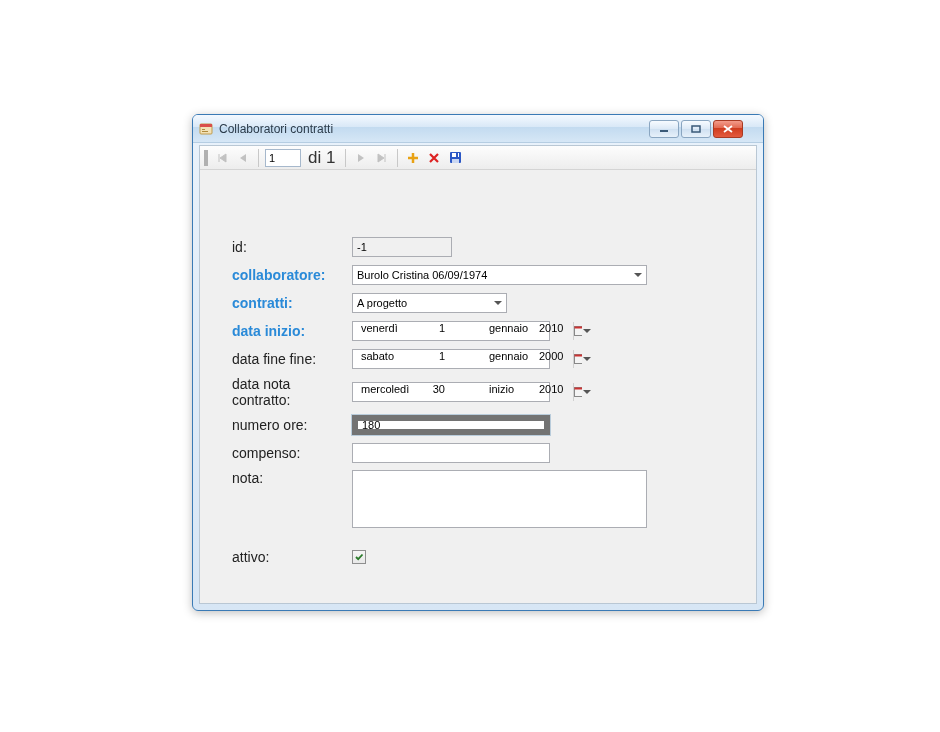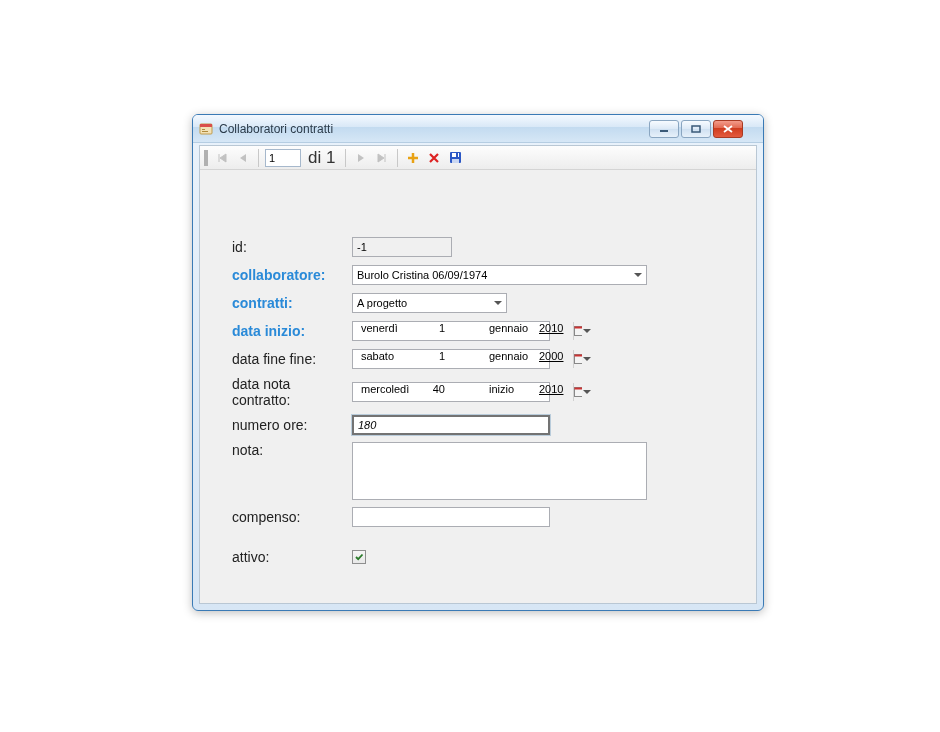--- a/index.html
+++ b/index.html
@@ -121,23 +121,22 @@
   }
   .field-text {
     height: 20px;
     border: 1px solid #abadb3;
     background: #fff;
     padding: 1px 4px;
     font-size: 11px;
     line-height: 16px;
   }
   .field-text.focused {
-    border: 2px solid #737373;
+    border: 6px solid #737373;
     box-shadow: 0 0 0 1px rgba(61,123,173,0.3);
-    font-style: italic;
   }
   .field-text.readonly { background: #f0f0f0; }
   .combo {
     height: 20px;
     border: 1px solid #abadb3;
     background: #fff;
     display: flex;
     align-items: center;
     font-size: 11px;
   }
@@ -152,21 +151,21 @@
     width: 198px;
     border: 1px solid #abadb3;
     background: #fff;
     display: flex;
     align-items: flex-start;
     font-size: 11px;
   }
   .datepick .dp-day { padding-left: 8px; min-width: 72px; }
   .datepick .dp-dd  { min-width: 22px; text-align:right; padding-right:2px; }
   .datepick .dp-mon { min-width: 52px; padding-left:2px;margin-left:40px; }
-  .datepick .dp-yyyy{ min-width: 34px; text-decoration: underline; }
+  .datepick .dp-yyyy{ min-width: 34px; }
   .datepick .dp-btn {
     margin-left:auto;
     width: 18px; height:100%;
     border-left: 1px solid #d0d0d0;
     display:flex; align-items:center; justify-content:center;
     gap:1px;
   }
   .textarea {
     width: 295px; height: 58px;
     border: 1px solid #abadb3;
@@ -325,46 +324,46 @@
               </svg>
             <span class="caret"></span>
           </span>
         </div>
       </div>
 
       <div class="row">
         <span class="lbl">data nota contratto:</span>
         <div class="datepick">
           <span class="dp-day">mercoledì</span>
-          <span class="dp-dd">40</span>
+          <span class="dp-dd">30</span>
           <span class="dp-mon">inizio</span>
           <span class="dp-yyyy">2010</span>
           <span class="dp-btn">
             <svg width="10" height="10">
                 <rect x="0.5" y="0.5" width="9" height="9" fill="#f4f4f4" stroke="#888"></rect>
                 <rect x="0.5" y="0.5" width="9" height="2" fill="#c33"></rect>
               </svg>
             <span class="caret"></span>
           </span>
         </div>
       </div>
 
       <div class="row">
         <span class="lbl">numero ore:</span>
         <input class="field-text focused" style="width: 198px;" value="180">
       </div>
 
+      <div class="row">
+        <span class="lbl">compenso:</span>
+        <input class="field-text" style="width: 198px;" value="">
+      </div>
+
       <div class="row" style="align-items:flex-start">
         <span class="lbl">nota:</span>
         <textarea class="textarea" style=""></textarea>
-      </div>
-
-      <div class="row">
-        <span class="lbl">compenso:</span>
-        <input class="field-text" style="width: 198px;" value="">
       </div>
 
       <div class="row" style="margin-top:18px">
         <span class="lbl">attivo:</span>
         <span class="chk">
           <svg width="10" height="10">
               <path d="M2 5 L4.2 7.2 L8.5 2.5" fill="none" stroke="#2a7a2a" stroke-width="1.8"></path>
             </svg>
         </span>
       </div>

